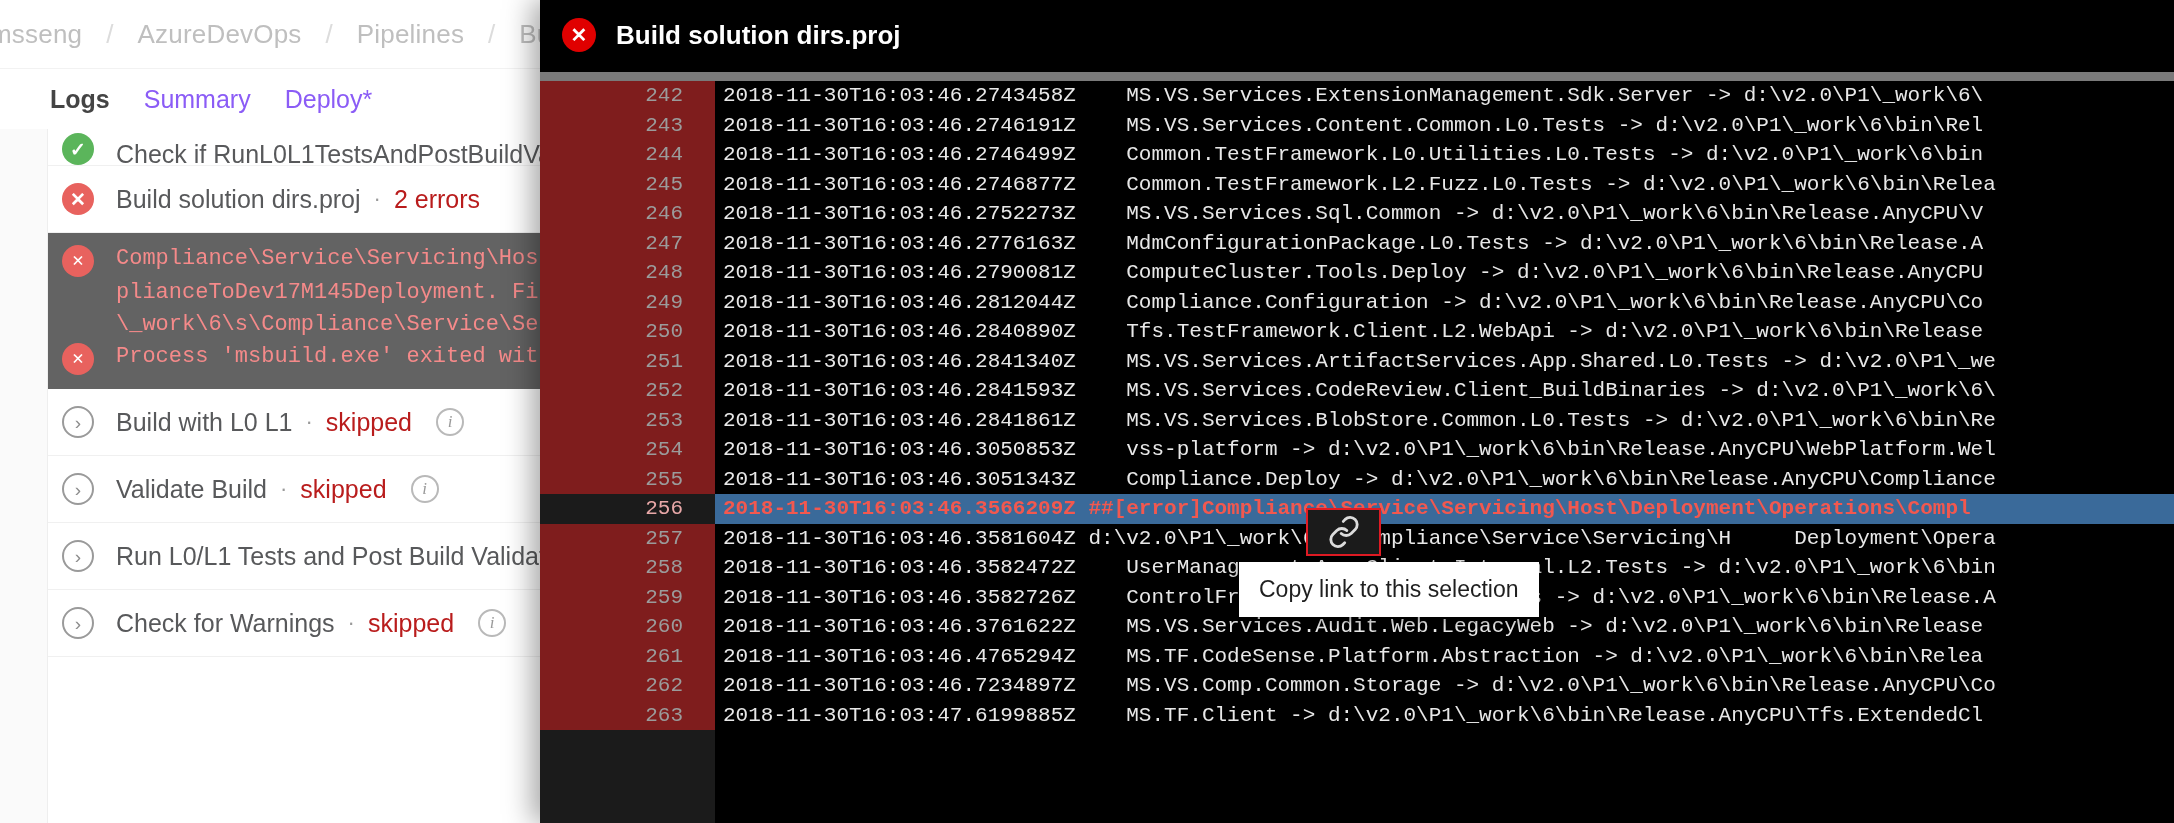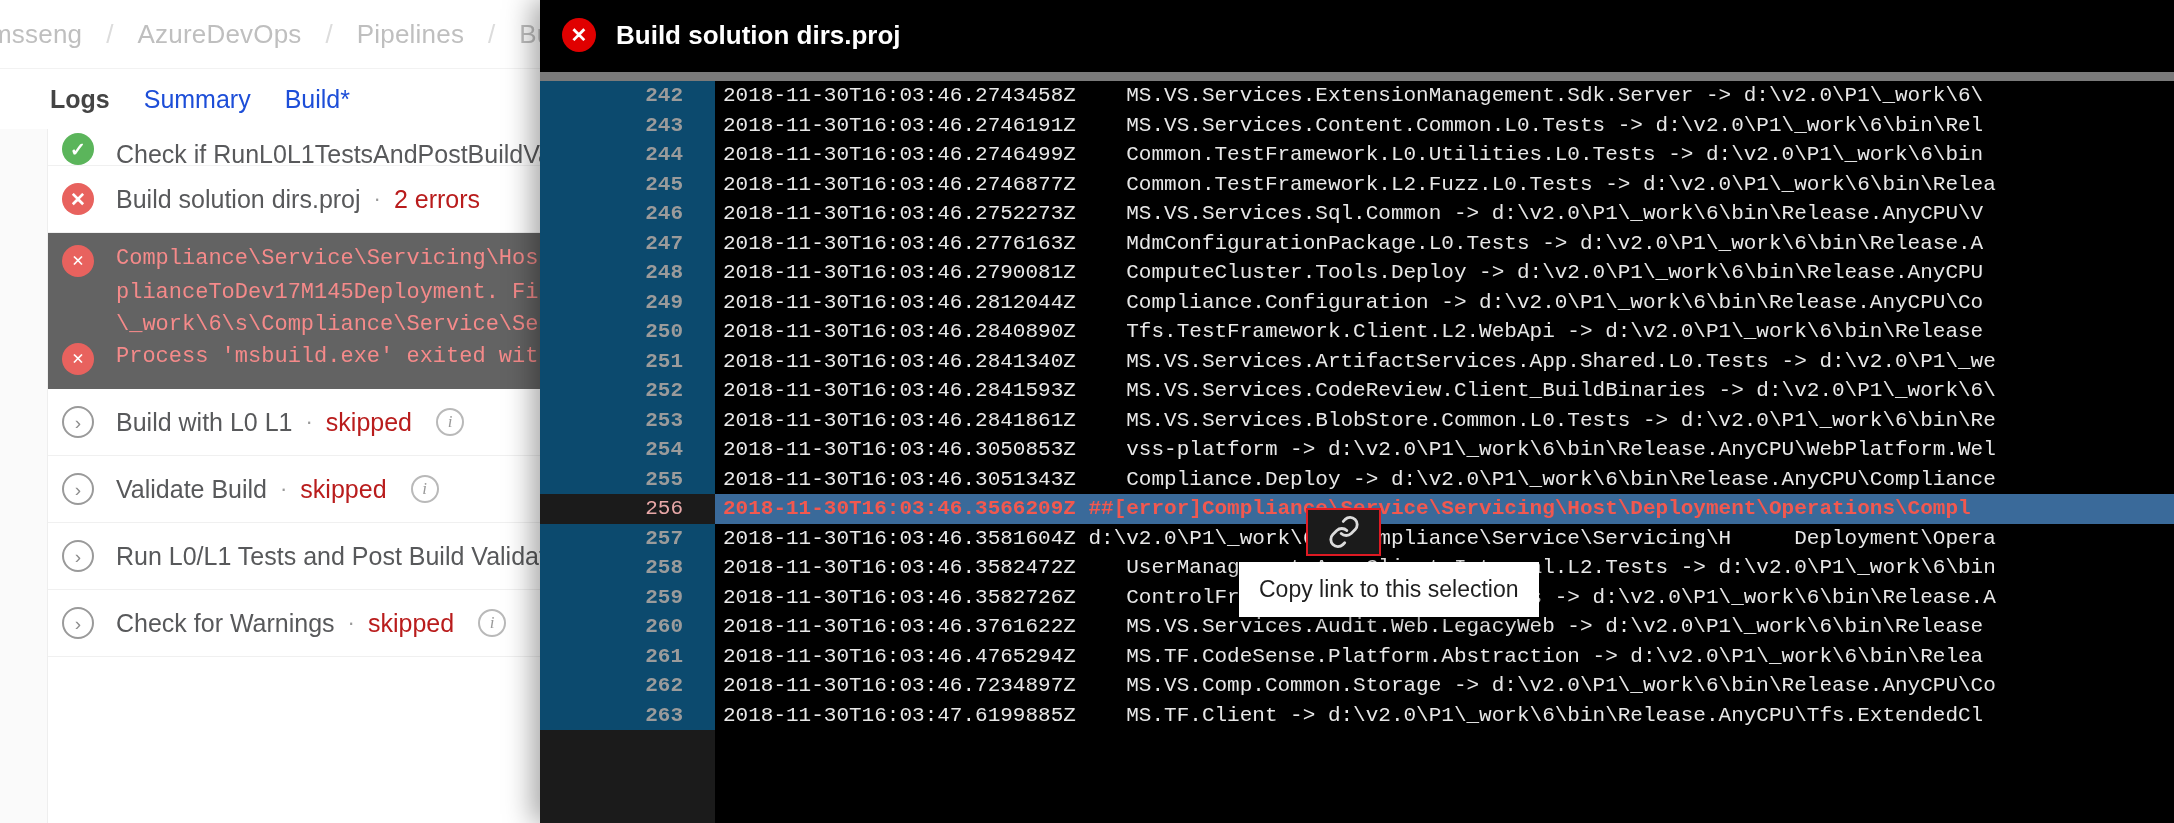--- a/index.html
+++ b/index.html
@@ -29,21 +29,21 @@
   }
   .crumb-first { margin-left: -10px; }
   .crumb-sep { font-size: 26px; color: #dcdcdc; margin: 0 24px; }
 
   .tabs {
     position: absolute; left: 0; top: 69px; height: 60px; width: 1140px;
     display: flex; align-items: center; gap: 34px;
     padding-left: 50px;
     background: #fff;
   }
-  .tab { font-size: 25px; color: #1d4ed8; white-space: nowrap; }
+  .tab { font-size: 25px; color: #8b5cf6; white-space: nowrap; }
   .tab.active { color: #444; font-weight: 600; }
 
   
   .tasklist {
     position: absolute; left: 48px; top: 129px; width: 1092px; bottom: 0;
     background: #fff;
   }
   .rail {
     position: absolute; left: 0px; top: 0; width: 48px; height: 100%;
     background: #fafafa; border-right: 1px solid #eee;
@@ -132,21 +132,21 @@
   }
   .loglines { position: relative; }
   .logline {
     position: relative; display: flex; align-items: center;
     height: 29.5px; white-space: pre;
     font-family: "Liberation Mono", monospace;
     font-size: 21px;
   }
   .lineno {
     width: 175px; flex: 0 0 175px; text-align: right; padding-right: 32px;
-    color: #9b9b9b; background: #0c4a6e; height: 29.5px; line-height: 29.5px; font-weight: bold;
+    color: #9b9b9b; background: #7f1d1d; height: 29.5px; line-height: 29.5px;
   }
   .linetext {
     color: #e8e8e8; padding-left: 8px; height: 29.5px; line-height: 29.5px;
     white-space: pre;
   }
   .logline.highlight .linetext { background: transparent; }
   .logline.highlight {
     background: #3a6a9a;
   }
   .logline.highlight .lineno { color: #e8a8a8; background: #1b1b1b; font-weight: normal; }
@@ -186,21 +186,21 @@
       <span class="crumb">Pipelines</span>
       <span class="crumb-sep">/</span>
       <span class="crumb">Builds</span>
       <span class="crumb-sep">/</span>
       <span class="crumb">V</span>
     </div>
 
     <div class="tabs">
       <span class="tab active">Logs</span>
       <span class="tab">Summary</span>
-      <span class="tab">Build*</span>
+      <span class="tab">Deploy*</span>
     </div>
 
     <div class="rail" style="left:0;top:129px;height:694px;"></div>
     <div class="tasklist">
 
       <div class="task-row partial" style="overflow:hidden;">
         <span class="status-ico ico-ok" style="margin-top:18px;">
           <span class="ico-glyph">✓</span>
         </span>
         <span class="task-name" style="margin-bottom:-4px;">Check if RunL0L1TestsAndPostBuildValidations ex</span>

